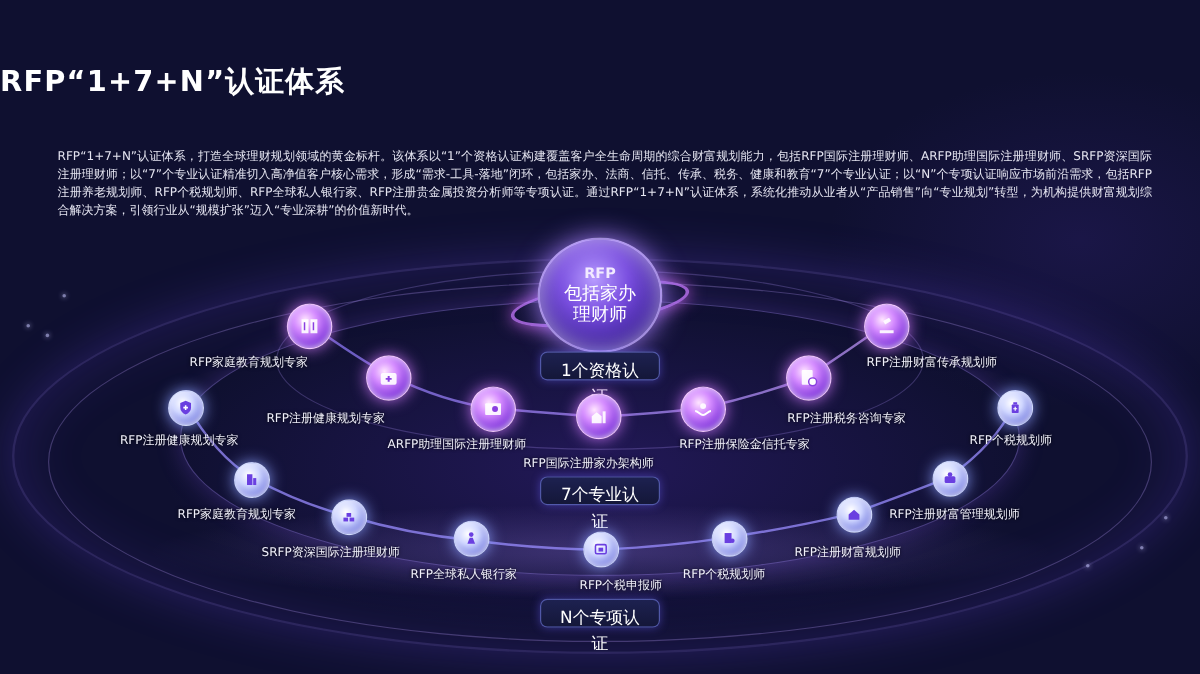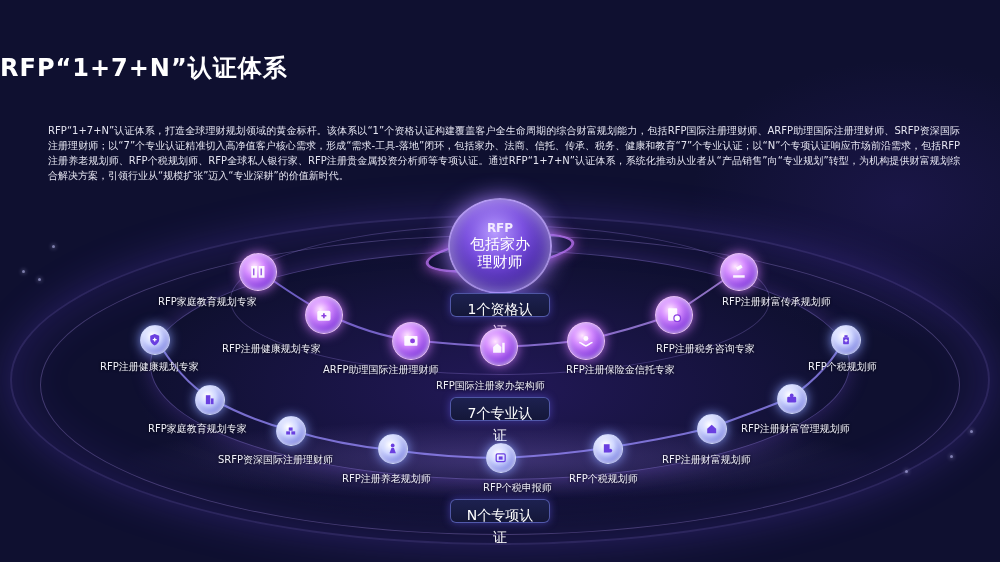--- a/index.html
+++ b/index.html
@@ -246,21 +246,21 @@
   <div class="label" style="left:218px;top:453px">SRFP资深国际注册理财师</div>
 </div>
 
 <div class="node">
   <div class="orb blue" style="left:378px;top:434px;width:30px;height:30px">
     <svg viewBox="0 0 24 24">
         <circle cx="12" cy="7" r="3" fill="#6a3fe0"></circle>
         <path d="M7 19l3-8h4l3 8z" fill="#6a3fe0"></path>
       </svg>
   </div>
-  <div class="label" style="left:342px;top:472px">RFP注册养老规划师</div>
+  <div class="label" style="left:342px;top:472px">RFP全球私人银行家</div>
 </div>
 
 <div class="node">
   <div class="orb blue" style="left:486px;top:443px;width:30px;height:30px">
     <svg viewBox="0 0 24 24">
         <rect x="5" y="6" width="14" height="12" rx="2" fill="none" stroke="#6a3fe0" stroke-width="2"></rect>
         <rect x="9" y="10" width="6" height="5" fill="#6a3fe0"></rect>
       </svg>
   </div>
   <div class="label" style="left:483px;top:481px">RFP个税申报师</div>

